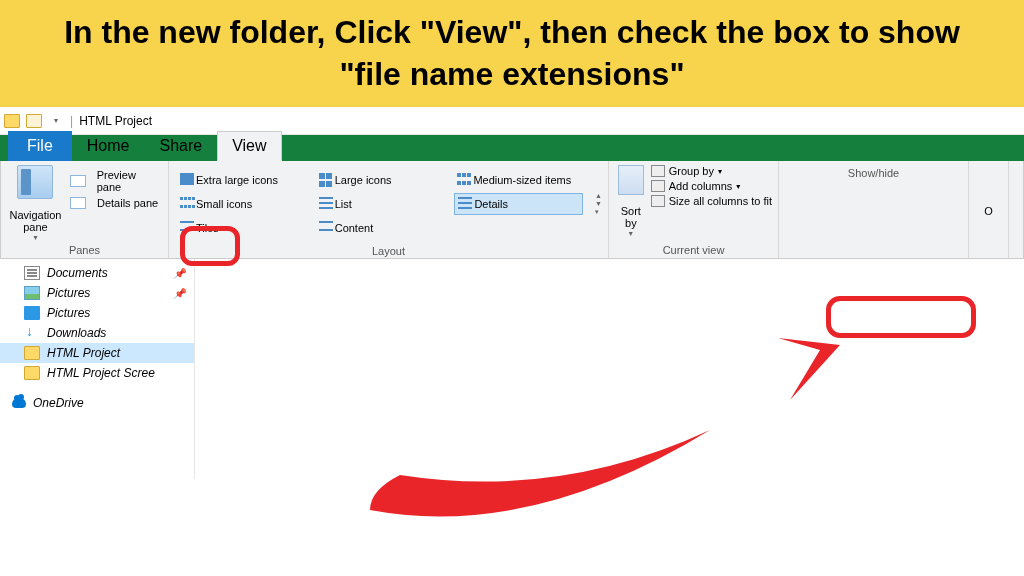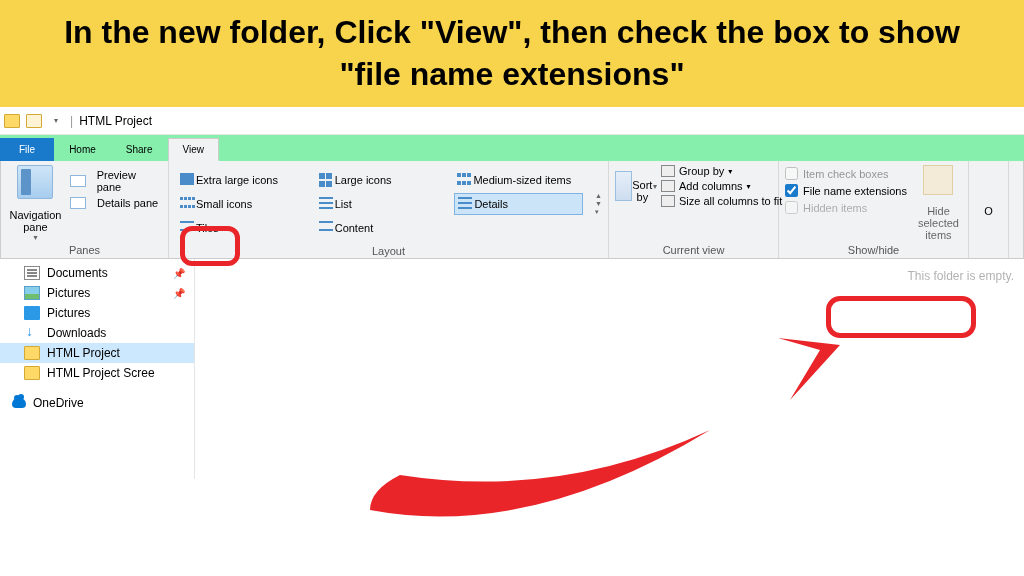--- a/index.html
+++ b/index.html
@@ -5,21 +5,21 @@
 * { margin: 0; padding: 0; box-sizing: border-box; font-family: 'Segoe UI', Tahoma, sans-serif; }
 body { width: 1024px; height: 576px; background: #fff; overflow: hidden; position: relative; }
 
 .instruction-banner { background: #f8d44c; padding: 12px 40px; text-align: center; font-size: 32px; font-weight: 900; line-height: 1.3; color: #000; }
 
 .titlebar { height: 28px; display: flex; align-items: center; padding: 0 4px; background: #fff; border-bottom: 1px solid #e5e5e5; font-size: 12px; }
 .titlebar .folder-icon { width: 16px; height: 14px; background: #ffd968; border: 1px solid #d4a933; border-radius: 1px; margin-right: 6px; }
 .titlebar .dropdown-arrow { font-size: 8px; margin: 0 6px; color: #666; }
 .titlebar .divider { color: #999; margin: 0 6px; }
 
-.ribbon-tabs { height: 26px; display: flex; align-items: flex-end; background: #86efac; font-size: 10px; }
+.ribbon-tabs { height: 26px; display: flex; align-items: flex-end; background: #15803d; font-size: 16px; padding-left: 8px; }
 .ribbon-tab { padding: 5px 14px; cursor: pointer; border: 1px solid transparent; }
 .ribbon-tab.file { background: #1979ca; color: #fff; padding: 5px 18px; }
 .ribbon-tab.active { border: 1px solid #ccc; border-bottom-color: #f1f2f3; background: #f1f2f3; position: relative; z-index: 2; }
 
 .view-highlight { position: absolute; left: 180px; top: 226px; width: 60px; height: 40px; border: 5px solid #e9252a; border-radius: 12px; z-index: 10; }
 .ext-highlight { position: absolute; left: 826px; top: 296px; width: 150px; height: 42px; border: 5px solid #e9252a; border-radius: 14px; z-index: 10; }
 
 .ribbon { display: flex; background: #f1f2f3; border: 1px solid #ccc; border-top: none; height: 98px; font-size: 11px; }
 .ribbon-group { border-right: 1px solid #d8d8d8; display: flex; flex-direction: column; justify-content: space-between; padding: 4px 6px 2px; }
 .ribbon-group-label { text-align: center; font-size: 11px; color: #555; padding-top: 2px; }
@@ -42,38 +42,38 @@
 .layout-icon .sq { background: #4a8cc9; }
 .layout-icon.extra-large .sq { width: 14px; height: 12px; }
 .layout-icon.large { } .layout-icon.large .sq { width: 6px; height: 6px; }
 .layout-icon.medium .sq { width: 4px; height: 4px; }
 .layout-icon.small .sq { width: 3px; height: 3px; }
 .layout-icon.list .sq, .layout-icon.details .sq, .layout-icon.tiles .sq, .layout-icon.content .sq { width: 14px; height: 2px; margin-bottom: 1px; }
 .layout-arrows { display:flex; flex-direction:column; margin-left:4px; font-size:7px; color:#666; gap:1px; }
 
 .currentview-group { width: 170px; }
 .cv-body { display: flex; gap: 4px; }
-.sort-btn { display: flex; flex-direction: row; align-items: center; width: 42px; justify-content: flex-end; }
+.sort-btn { display: flex; flex-direction: column; align-items: center; width: 42px; justify-content: flex-end; }
 .sort-icon { width: 26px; height: 30px; background: linear-gradient(#e6eff8,#cdddf0); border: 1px solid #9bbdde; }
 .cv-options { display: flex; flex-direction: column; gap: 3px; font-size: 11px; }
 .cv-opt { display: flex; align-items: center; gap: 4px; white-space: nowrap; }
 .cv-opt-icon { width: 14px; height: 12px; border: 1px solid #888; background: #eee; }
 
 .showhide-group { width: 190px; }
 .sh-body { display: flex; gap: 8px; }
 .sh-checks { display: flex; flex-direction: column; gap: 4px; padding-top: 2px; }
 .sh-check { display: flex; align-items: center; gap: 5px; white-space: nowrap; }
 .sh-check input { width: 13px; height: 13px; accent-color: #1979ca; }
 .hide-btn { display: flex; flex-direction: column; align-items: center; width: 60px; opacity: 0.6; }
 .hide-icon { width: 30px; height: 30px; background: #f5e5c5; border: 1px solid #d4b870; }
 
 .extra-group { width: 40px; display: flex; align-items: center; justify-content: center; }
 
 .content-area { display: flex; height: 220px; }
-.sidebar { width: 195px; padding: 4px 0; font-size: 12px; border-right: 1px solid #e5e5e5; }
+.sidebar { width: 195px; padding: 4px 0; font-size: 12px; border-right: 1px solid #e5e5e5; font-style: italic; }
 .side-item { display: flex; align-items: center; gap: 7px; padding: 3px 8px 3px 24px; cursor: pointer; }
 .side-item.selected { background: #cce8ff; }
 .side-item .pin { margin-left: auto; color: #777; font-size: 10px; }
 .side-icon { width: 16px; height: 14px; display: inline-block; }
 .folder-i { background: #ffd968; border: 1px solid #d4a933; border-radius: 1px; }
 .docs-i { background: #fff; border: 1px solid #888; position: relative; }
 .docs-i::before { content:''; position:absolute; left:2px; right:2px; top:2px; height:2px; background:#888; box-shadow: 0 3px 0 #888, 0 6px 0 #888; }
 .pics-i { background: linear-gradient(#87ceeb 60%, #6fbf6f 60%); border: 1px solid #5a9fca; }
 .desk-i { background: #2b99e6; border-radius: 1px; }
 .dl-i { position: relative; } .dl-i::before { content:'↓'; position:absolute; color:#2b99e6; font-size:14px; font-weight:bold; left:2px; top:-3px; }
@@ -233,40 +233,20 @@
         <div class="cv-opt">
             <span class="cv-opt-icon"></span>
             <span>Size all columns to fit</span>
           </div>
       </div>
     </div>
     <div class="ribbon-group-label">Current view</div>
   </div>
 
   <div class="ribbon-group showhide-group">
-    <div class="sh-body">
-      <div class="sh-checks">
-        <label class="sh-check" style="opacity:0.4">
-            <input type="checkbox" style="">
-            <span>Item check boxes</span>
-          </label>
-        <label class="sh-check">
-            <input type="checkbox" checked="" style="">
-            <span>File name extensions</span>
-          </label>
-        <label class="sh-check" style="opacity:0.3">
-            <input type="checkbox" style="">
-            <span>Hidden items</span>
-          </label>
-      </div>
-      <div class="hide-btn">
-        <div class="hide-icon"></div>
-        <div class="nav-label">Hide selected items</div>
-      </div>
-    </div>
     <div class="ribbon-group-label">Show/hide</div>
   </div>
 
   <div class="ribbon-group extra-group">
     <span>O</span>
   </div>
 </div>
 
 <div class="ext-highlight"></div>
 
@@ -297,20 +277,17 @@
     <div class="side-item">
         <span class="side-icon folder-i"></span>
         <span>HTML Project Scree</span>
       </div>
     <div style="height:10px"></div>
     <div class="side-item" style="padding-left:12px">
         <span class="side-icon onedrive-i"></span>
         <span>OneDrive</span>
       </div>
   </div>
-  <div class="main-area">
-    <span>This folder is empty.</span>
-  </div>
 </div>
 
 <svg class="arrow-svg" viewBox="0 0 540 210">
   <path d="M 40 180 Q 200 210 380 100 Q 440 60 490 20 L 460 70 L 510 15 L 448 8 L 490 20 Q 440 60 380 100 Q 230 170 70 145 Q 40 160 40 180 Z" fill="#e9252a"></path>
 </svg>
 
 </body></html>

